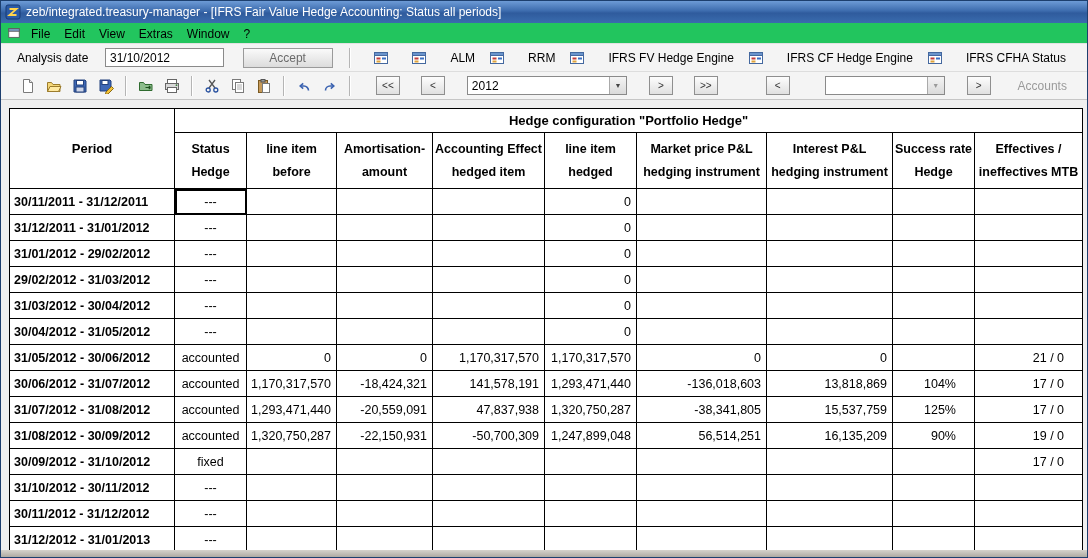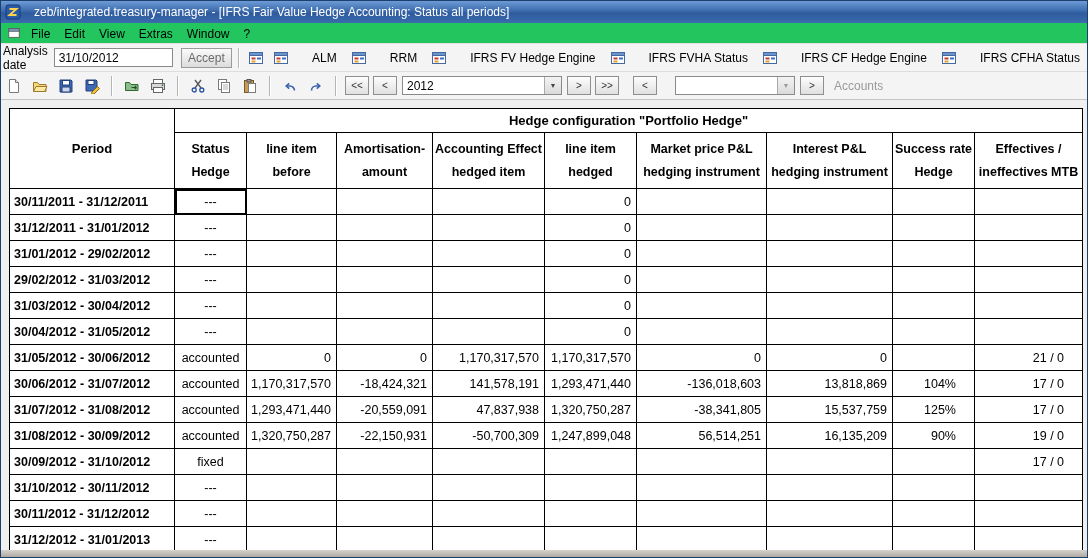--- a/index.html
+++ b/index.html
@@ -2,29 +2,29 @@
 <html><head>
 <meta charset="utf-8">
 <style>
   * { margin:0; padding:0; box-sizing:border-box; }
   body { font-family:"Liberation Sans", sans-serif; background:#8a8a8a; }
   .window { width:1088px; height:558px; background:#f0f0f0; position:relative; overflow:hidden; border:1px solid #1d3f6e; }
 
   
   .titlebar { height:22px; background:linear-gradient(to bottom,#6d9bd6 0%,#3d6cae 45%,#2f5b9d 55%,#3a6cae 100%);
     display:flex; align-items:center; gap:5px; padding-left:4px; color:#fff; font-size:12px; }
-  .titlebar .title-text { white-space:nowrap;margin-left:8px; }
+  .titlebar .title-text { white-space:nowrap; }
 
   
   .menubar { height:21px; background:#22c55e; display:flex; align-items:center; padding-left:3px; border-bottom:1px solid #e2e2e2; }
   .menu-item { font-size:12px; padding:2px 7px; color:#000; cursor:default; }
   .mdi-icon { display:inline-flex; align-items:center; margin:0 3px; }
 
   
-  .toolbar { height:28px; background:#f4f4f4; display:flex; align-items:center; padding:0 0; border-bottom:1px solid #dddddd; }
+  .toolbar { height:28px; background:#f4f4f4; display:flex; align-items:center; padding:0 14px; border-bottom:1px solid #dddddd;justify-content:space-between; }
   .tb-label { font-size:12px; color:#000; margin:0 6px 0 2px; }
   .tb-label.disabled { color:#9a9a9a; margin-left:8px; }
   .date-input { width:119px; height:19px; border:1px solid #8a8a8a; font-size:12px; padding:1px 4px; font-family:"Liberation Sans",sans-serif; background:#fff; }
   .accept-btn { width:90px; height:20px; margin-left:8px; border:1px solid #9a9a9a; background:linear-gradient(#fafafa,#dcdcdc);
     font-size:12px; color:#6a6a6a; font-family:"Liberation Sans",sans-serif; }
   .separator { width:2px; height:20px; border-left:1px solid #b5b5b5; border-right:1px solid #ffffff; margin:0 6px; }
   .module-btn { display:inline-flex; align-items:center; gap:23px; font-size:12px; padding:2px 7px; cursor:default; white-space:nowrap; }
   .icon { display:inline-flex; align-items:center; }
   .icon svg { display:block; }
   .file-btn { width:24px; height:22px; display:inline-flex; align-items:center; justify-content:center; background:transparent; border:1px solid transparent; margin:0 1px; }
@@ -136,32 +136,20 @@
         <span class="module-btn">
           <span class="icon">
             <svg width="16" height="16" viewBox="0 0 16 16">
               <rect x="1.5" y="2.5" width="13" height="11" fill="#fff" stroke="#44689f"></rect>
               <rect x="1.5" y="2.5" width="13" height="3" fill="#6a94cc" stroke="#44689f"></rect>
               <rect x="3.5" y="7.5" width="4" height="2" fill="#c23b3b"></rect>
               <rect x="9" y="7.5" width="4" height="2" fill="#3b6fc2"></rect>
               <rect x="3.5" y="10.5" width="4" height="2" fill="#e0a33b"></rect>
             </svg>
           </span>
-          <span>IFRS FVHA Status</span>
-        </span>
-        <span class="module-btn">
-          <span class="icon">
-            <svg width="16" height="16" viewBox="0 0 16 16">
-              <rect x="1.5" y="2.5" width="13" height="11" fill="#fff" stroke="#44689f"></rect>
-              <rect x="1.5" y="2.5" width="13" height="3" fill="#6a94cc" stroke="#44689f"></rect>
-              <rect x="3.5" y="7.5" width="4" height="2" fill="#c23b3b"></rect>
-              <rect x="9" y="7.5" width="4" height="2" fill="#3b6fc2"></rect>
-              <rect x="3.5" y="10.5" width="4" height="2" fill="#e0a33b"></rect>
-            </svg>
-          </span>
           <span>IFRS CF Hedge Engine</span>
         </span>
         <span class="module-btn">
           <span class="icon">
             <svg width="16" height="16" viewBox="0 0 16 16">
               <rect x="1.5" y="2.5" width="13" height="11" fill="#fff" stroke="#44689f"></rect>
               <rect x="1.5" y="2.5" width="13" height="3" fill="#6a94cc" stroke="#44689f"></rect>
               <rect x="3.5" y="7.5" width="4" height="2" fill="#c23b3b"></rect>
               <rect x="9" y="7.5" width="4" height="2" fill="#3b6fc2"></rect>
               <rect x="3.5" y="10.5" width="4" height="2" fill="#e0a33b"></rect>

